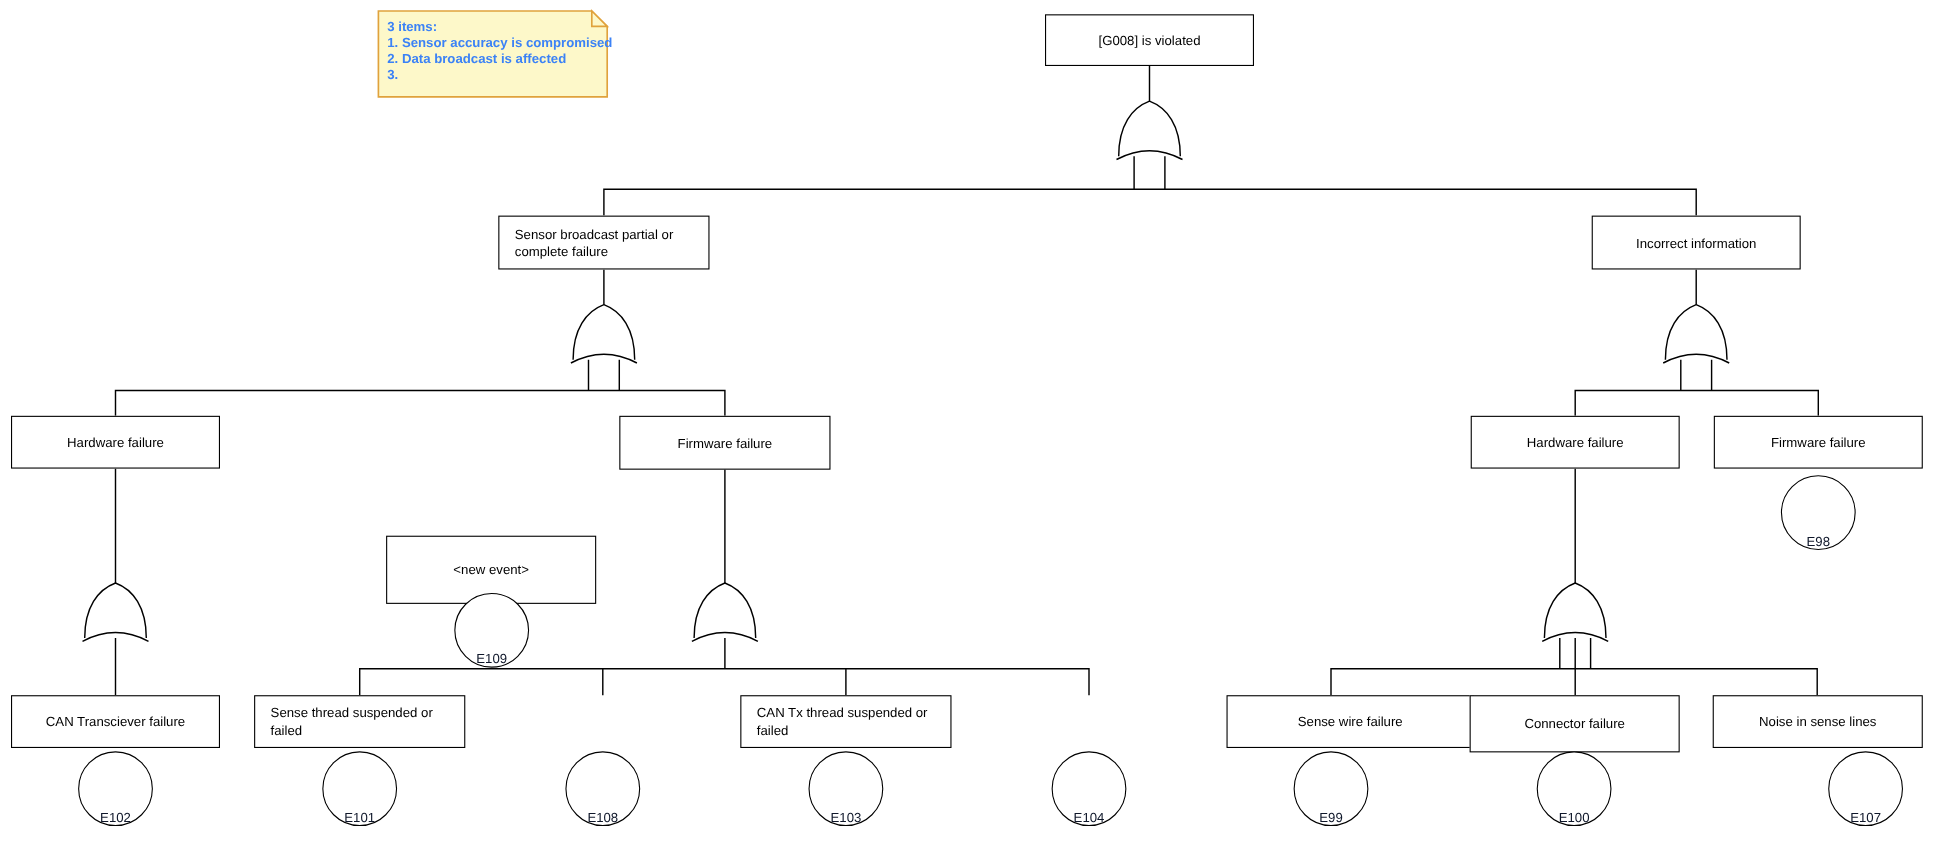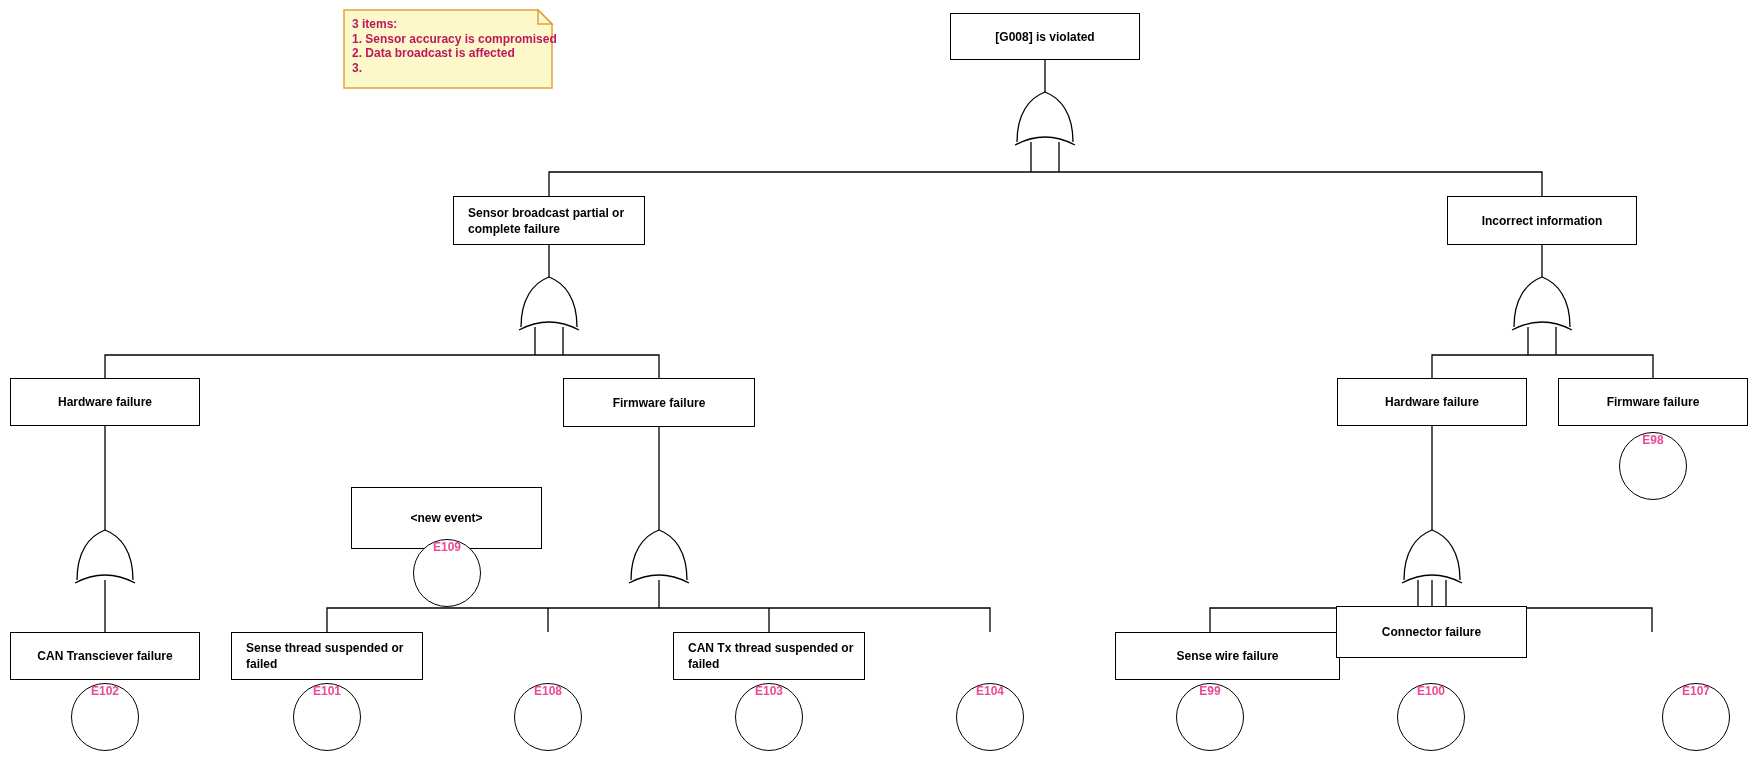--- a/index.html
+++ b/index.html
@@ -16,33 +16,33 @@
   }
   svg.underlay{position:absolute;left:0;top:0;}
   .edge{stroke:var(--line);stroke-width:1.3;fill:none;}
   .gate-side{stroke:var(--line);stroke-width:1.3;fill:var(--node-bg);}
   .gate-bottom{stroke:var(--line);stroke-width:1.3;fill:none;}
   .note-body{fill:var(--note-bg);stroke:var(--note-border);stroke-width:1.5;}
   .note-flap{fill:var(--note-bg);stroke:var(--note-border);stroke-width:1.5;}
   .node{
     position:absolute;background:var(--node-bg);border:1.5px solid var(--node-border);
     box-sizing:border-box;display:flex;flex-direction:column;align-items:center;justify-content:center;
-    font-size:12px;font-weight:700;color:#000;line-height:16px;text-align:center;
+    font-size:12px;font-weight:400;color:#000;line-height:16px;text-align:center;
   }
   .node.wrap2{align-items:flex-start;text-align:left;padding:0 14px;}
   .node .lbl{white-space:nowrap;}
   .event{
     position:absolute;width:68px;height:68px;border-radius:50%;
     background:var(--node-bg);border:1.5px solid var(--node-border);box-sizing:border-box;
-    display:flex;align-items:flex-start;justify-content:center;
-    font-size:12px;font-weight:700;color:#ec4899;
+    display:flex;align-items:flex-end;justify-content:center;
+    font-size:12px;font-weight:400;color:#0f172a;
   }
   .note-text{
     position:absolute;left:344px;top:10px;width:208px;height:78px;box-sizing:border-box;
-    padding:7px 0 17px 8px;font-size:12px;font-weight:600;color:#be185d;line-height:14.5px;
+    padding:7px 0 17px 8px;font-size:12px;font-weight:600;color:#3b82f6;line-height:14.5px;
   }
   .note-text div{white-space:nowrap;}
 </style>
 </head>
 <body>
 
 <div id="canvas">
 
   <svg class="underlay" width="1758" height="765" viewBox="0 0 1758 765">
 
@@ -138,22 +138,25 @@
     <span class="lbl">Sense thread suspended or</span>
     <span class="lbl">failed</span>
   </div>
   <div class="node wrap2" style="left:673px;top:632px;width:192px;height:48px">
     <span class="lbl">CAN Tx thread suspended or</span>
     <span class="lbl">failed</span>
   </div>
   <div class="node" style="left:1115px;top:632px;width:225px;height:48px">
     <span class="lbl">Sense wire failure</span>
   </div>
-  <div class="node" style="left:1336px;top:606px;width:191px;height:52px">
+  <div class="node" style="left:1336px;top:632px;width:191px;height:52px">
     <span class="lbl">Connector failure</span>
+  </div>
+  <div class="node" style="left:1557px;top:632px;width:191px;height:48px">
+    <span class="lbl">Noise in sense lines</span>
   </div>
 
   <div class="event" style="left:71px;top:683px">
     <span>E102</span>
   </div>
   <div class="event" style="left:293px;top:683px">
     <span>E101</span>
   </div>
   <div class="event" style="left:514px;top:683px">
     <span>E108</span>

